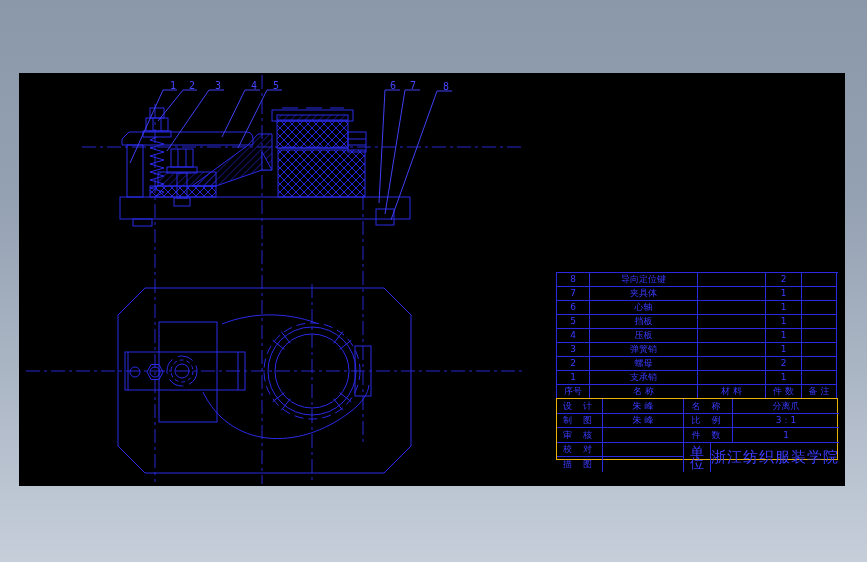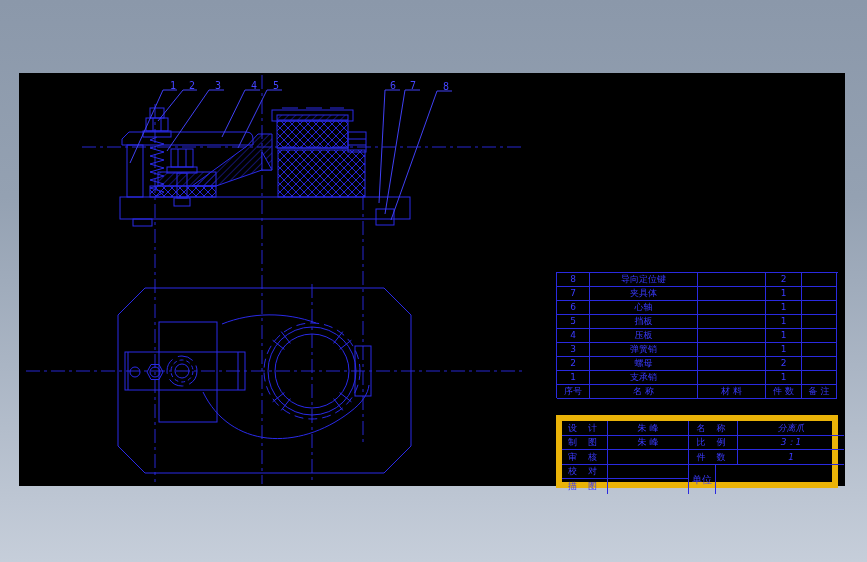--- a/index.html
+++ b/index.html
@@ -22,35 +22,35 @@
     box-sizing:border-box;
   }
   .parts-table .c{
     border-right:1px solid #2a2ae0;border-bottom:1px solid #2a2ae0;
     box-sizing:border-box;
     color:#3a3aff;font-size:9px;line-height:13px;text-align:center;
     overflow:hidden;white-space:nowrap;
   }
   
   .title-block{
-    position:absolute;left:537px;top:342px;width:282px;height:73px;
-    border:6px solid #eab308;box-sizing:border-box;
+    position:absolute;left:537px;top:325px;width:282px;height:62px;
+    border:1px solid #eab308;box-sizing:border-box;
   }
   .title-block .tc{
     position:absolute;box-sizing:border-box;
     border-right:1px solid #2a2ae0;border-bottom:1px solid #2a2ae0;
     color:#3a3aff;font-size:9px;text-align:center;
     display:flex;align-items:center;justify-content:center;
     overflow:hidden;
   }
   .tc.label{letter-spacing:4px;}
-  .tc.unit-label{font-size:10px;line-height:11px;white-space:normal;letter-spacing:0;}
+  .tc.unit-label{font-size:14px;line-height:11px;white-space:normal;letter-spacing:0;}
   .tc.unit-value{font-size:15px;letter-spacing:1px;color:#3c3cff;border-bottom:none;}
   .tc.no-bb{border-bottom:none;}
-  .tc.no-br{border-right:none;font-style:italic;}
+  .tc.no-br{border-right:none;}
 </style>
 </head>
 <body>
 
 <div class="canvas">
 
   <svg class="drawing-svg" width="826" height="413" viewBox="19 73 826 413">
     <defs>
       <pattern id="dh" width="5" height="5" patternUnits="userSpaceOnUse" patternTransform="rotate(45)">
         <line x1="0" y1="0" x2="0" y2="5" stroke="#2525d8" stroke-width="1"></line>
@@ -231,18 +231,19 @@
     <div class="tc no-br" style="left:176px;top:15px;width:106px;height:14px">3：1</div>
 
     <div class="tc label" style="left:0;top:29px;width:46px;height:15px">审 核</div>
     <div class="tc" style="left:46px;top:29px;width:81px;height:15px"></div>
     <div class="tc label" style="left:127px;top:29px;width:49px;height:15px">件 数</div>
     <div class="tc no-br" style="left:176px;top:29px;width:106px;height:15px">1</div>
 
     <div class="tc label" style="left:0;top:44px;width:46px;height:14px">校 对</div>
     <div class="tc" style="left:46px;top:44px;width:81px;height:14px"></div>
     <div class="tc unit-label no-bb" style="left:127px;top:44px;width:27px;height:29px">单位</div>
+    <div class="tc unit-value no-br" style="left:154px;top:44px;width:128px;height:29px">浙江纺织服装学院</div>
 
     <div class="tc label no-bb" style="left:0;top:58px;width:46px;height:15px">描 图</div>
     <div class="tc no-bb" style="left:46px;top:58px;width:81px;height:15px"></div>
   </div>
 
 </div>
 
 </body></html>

